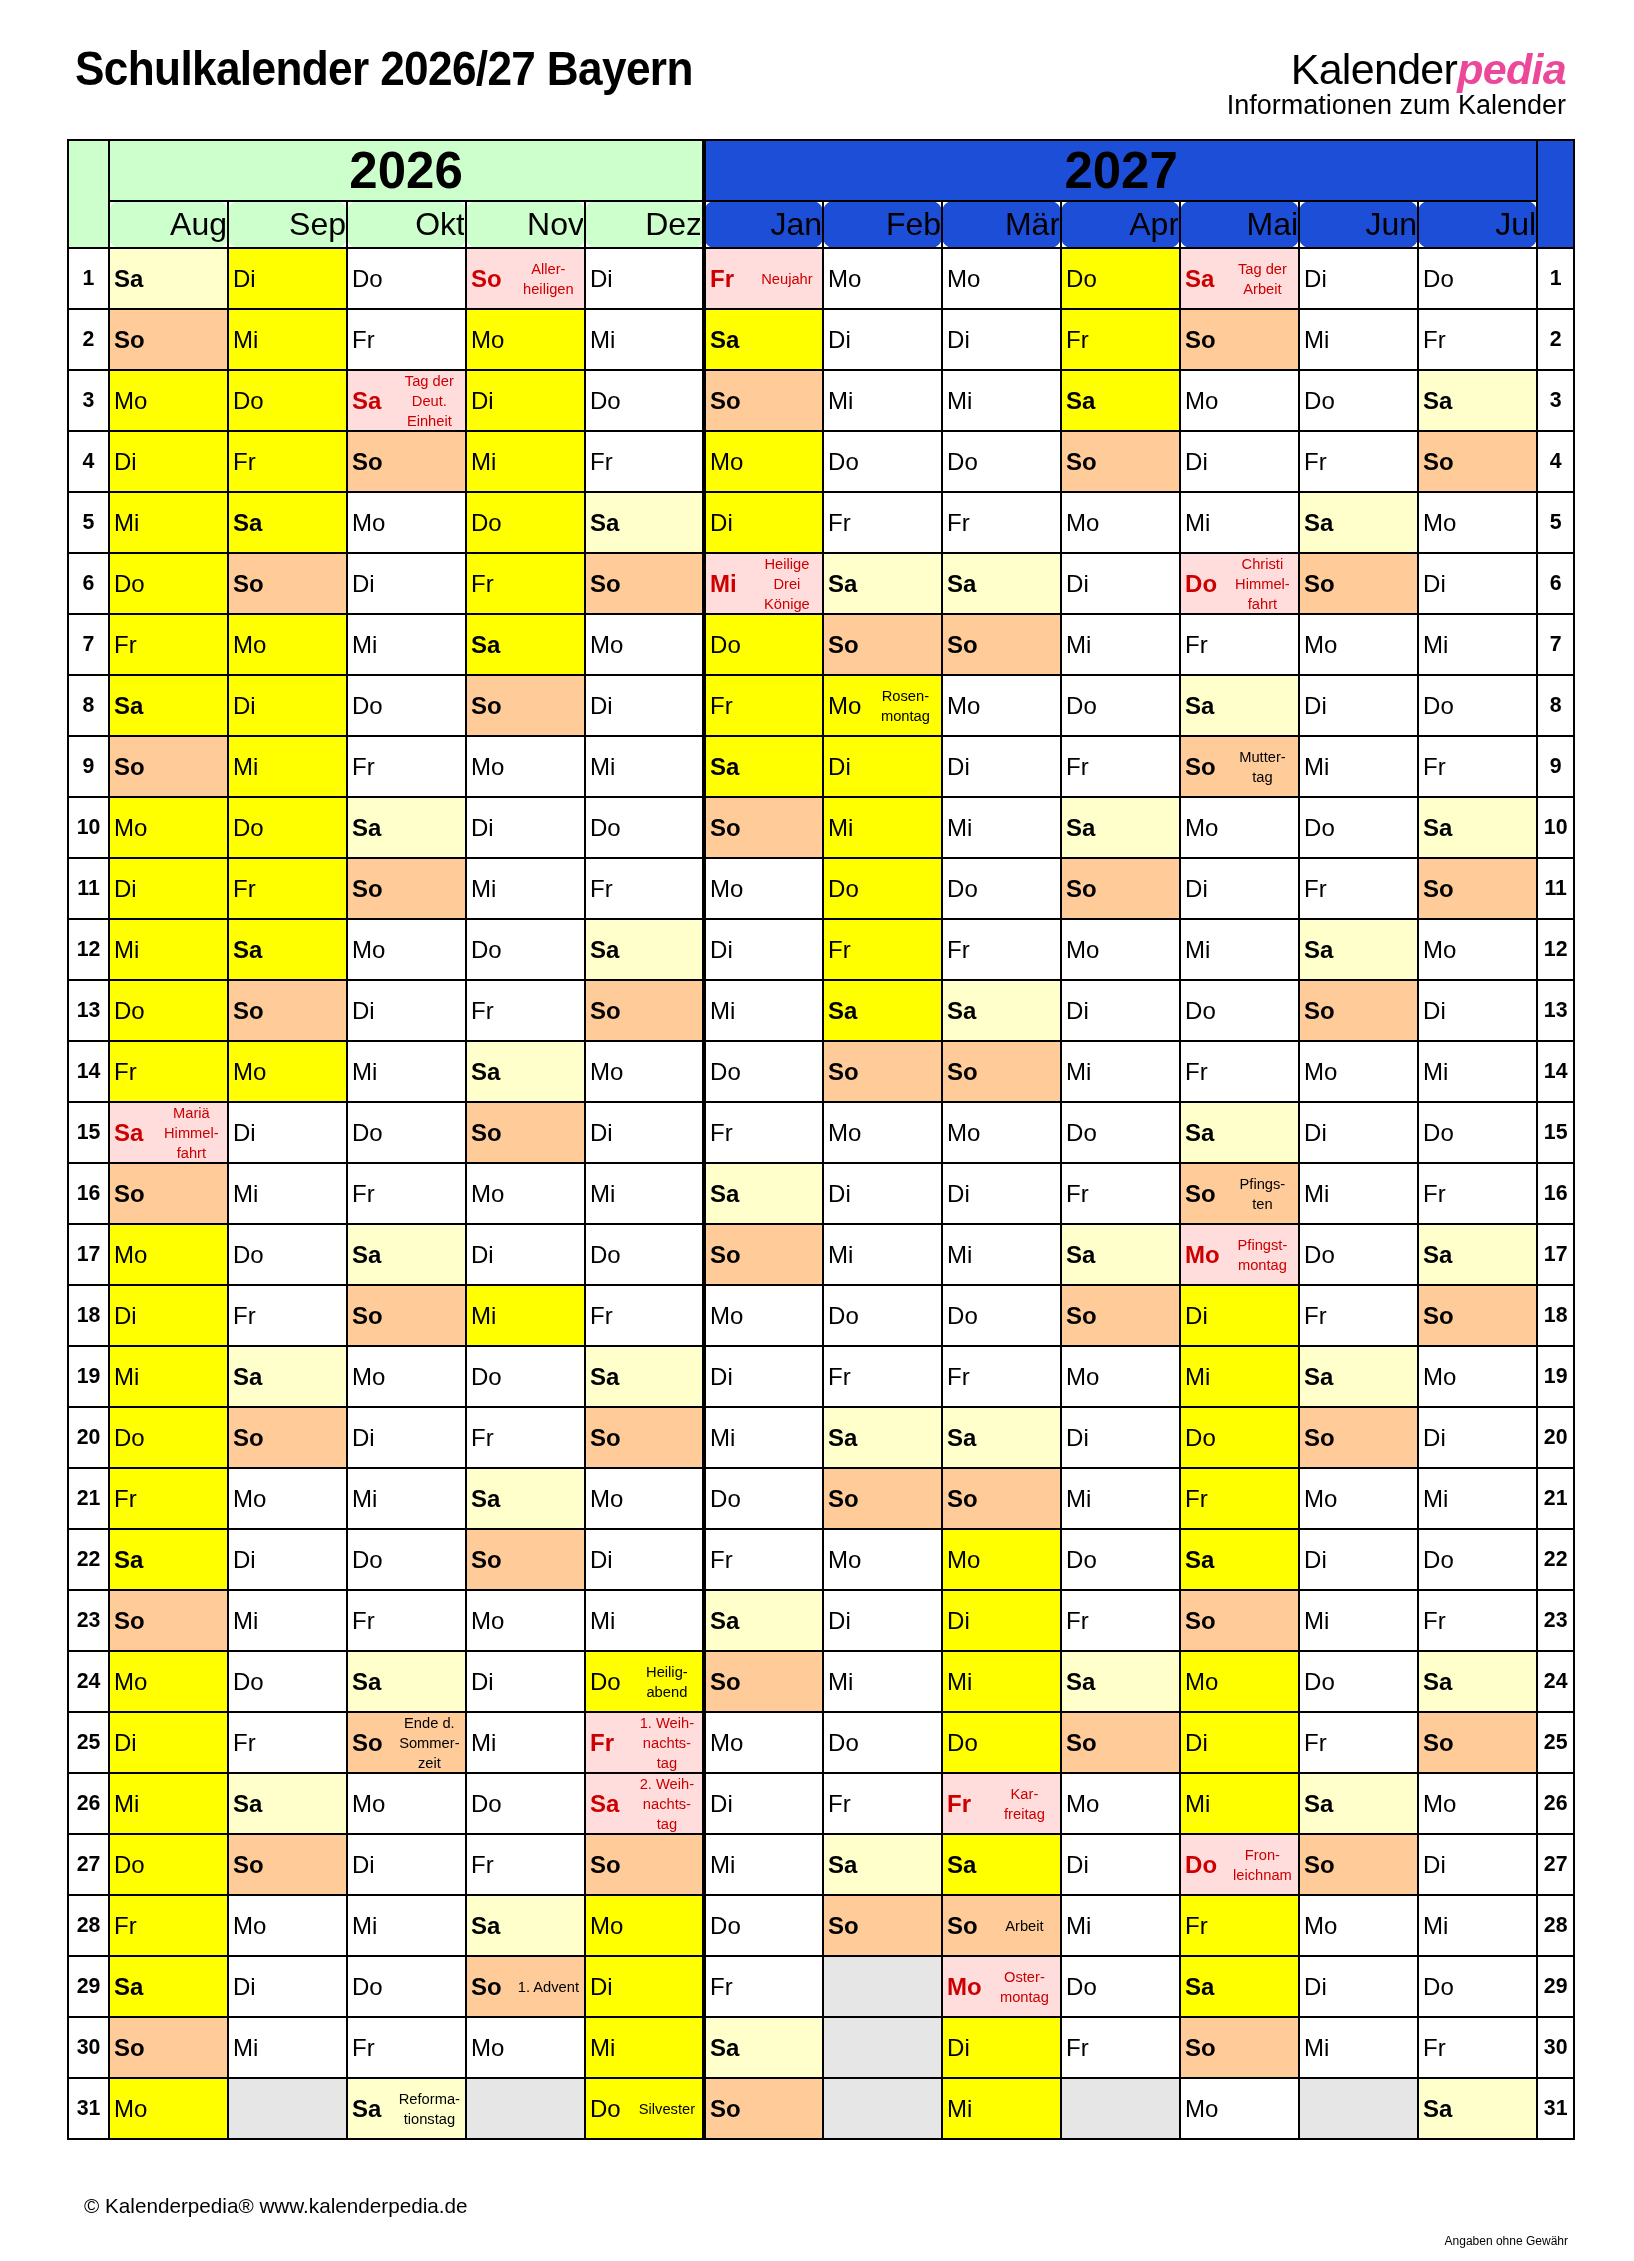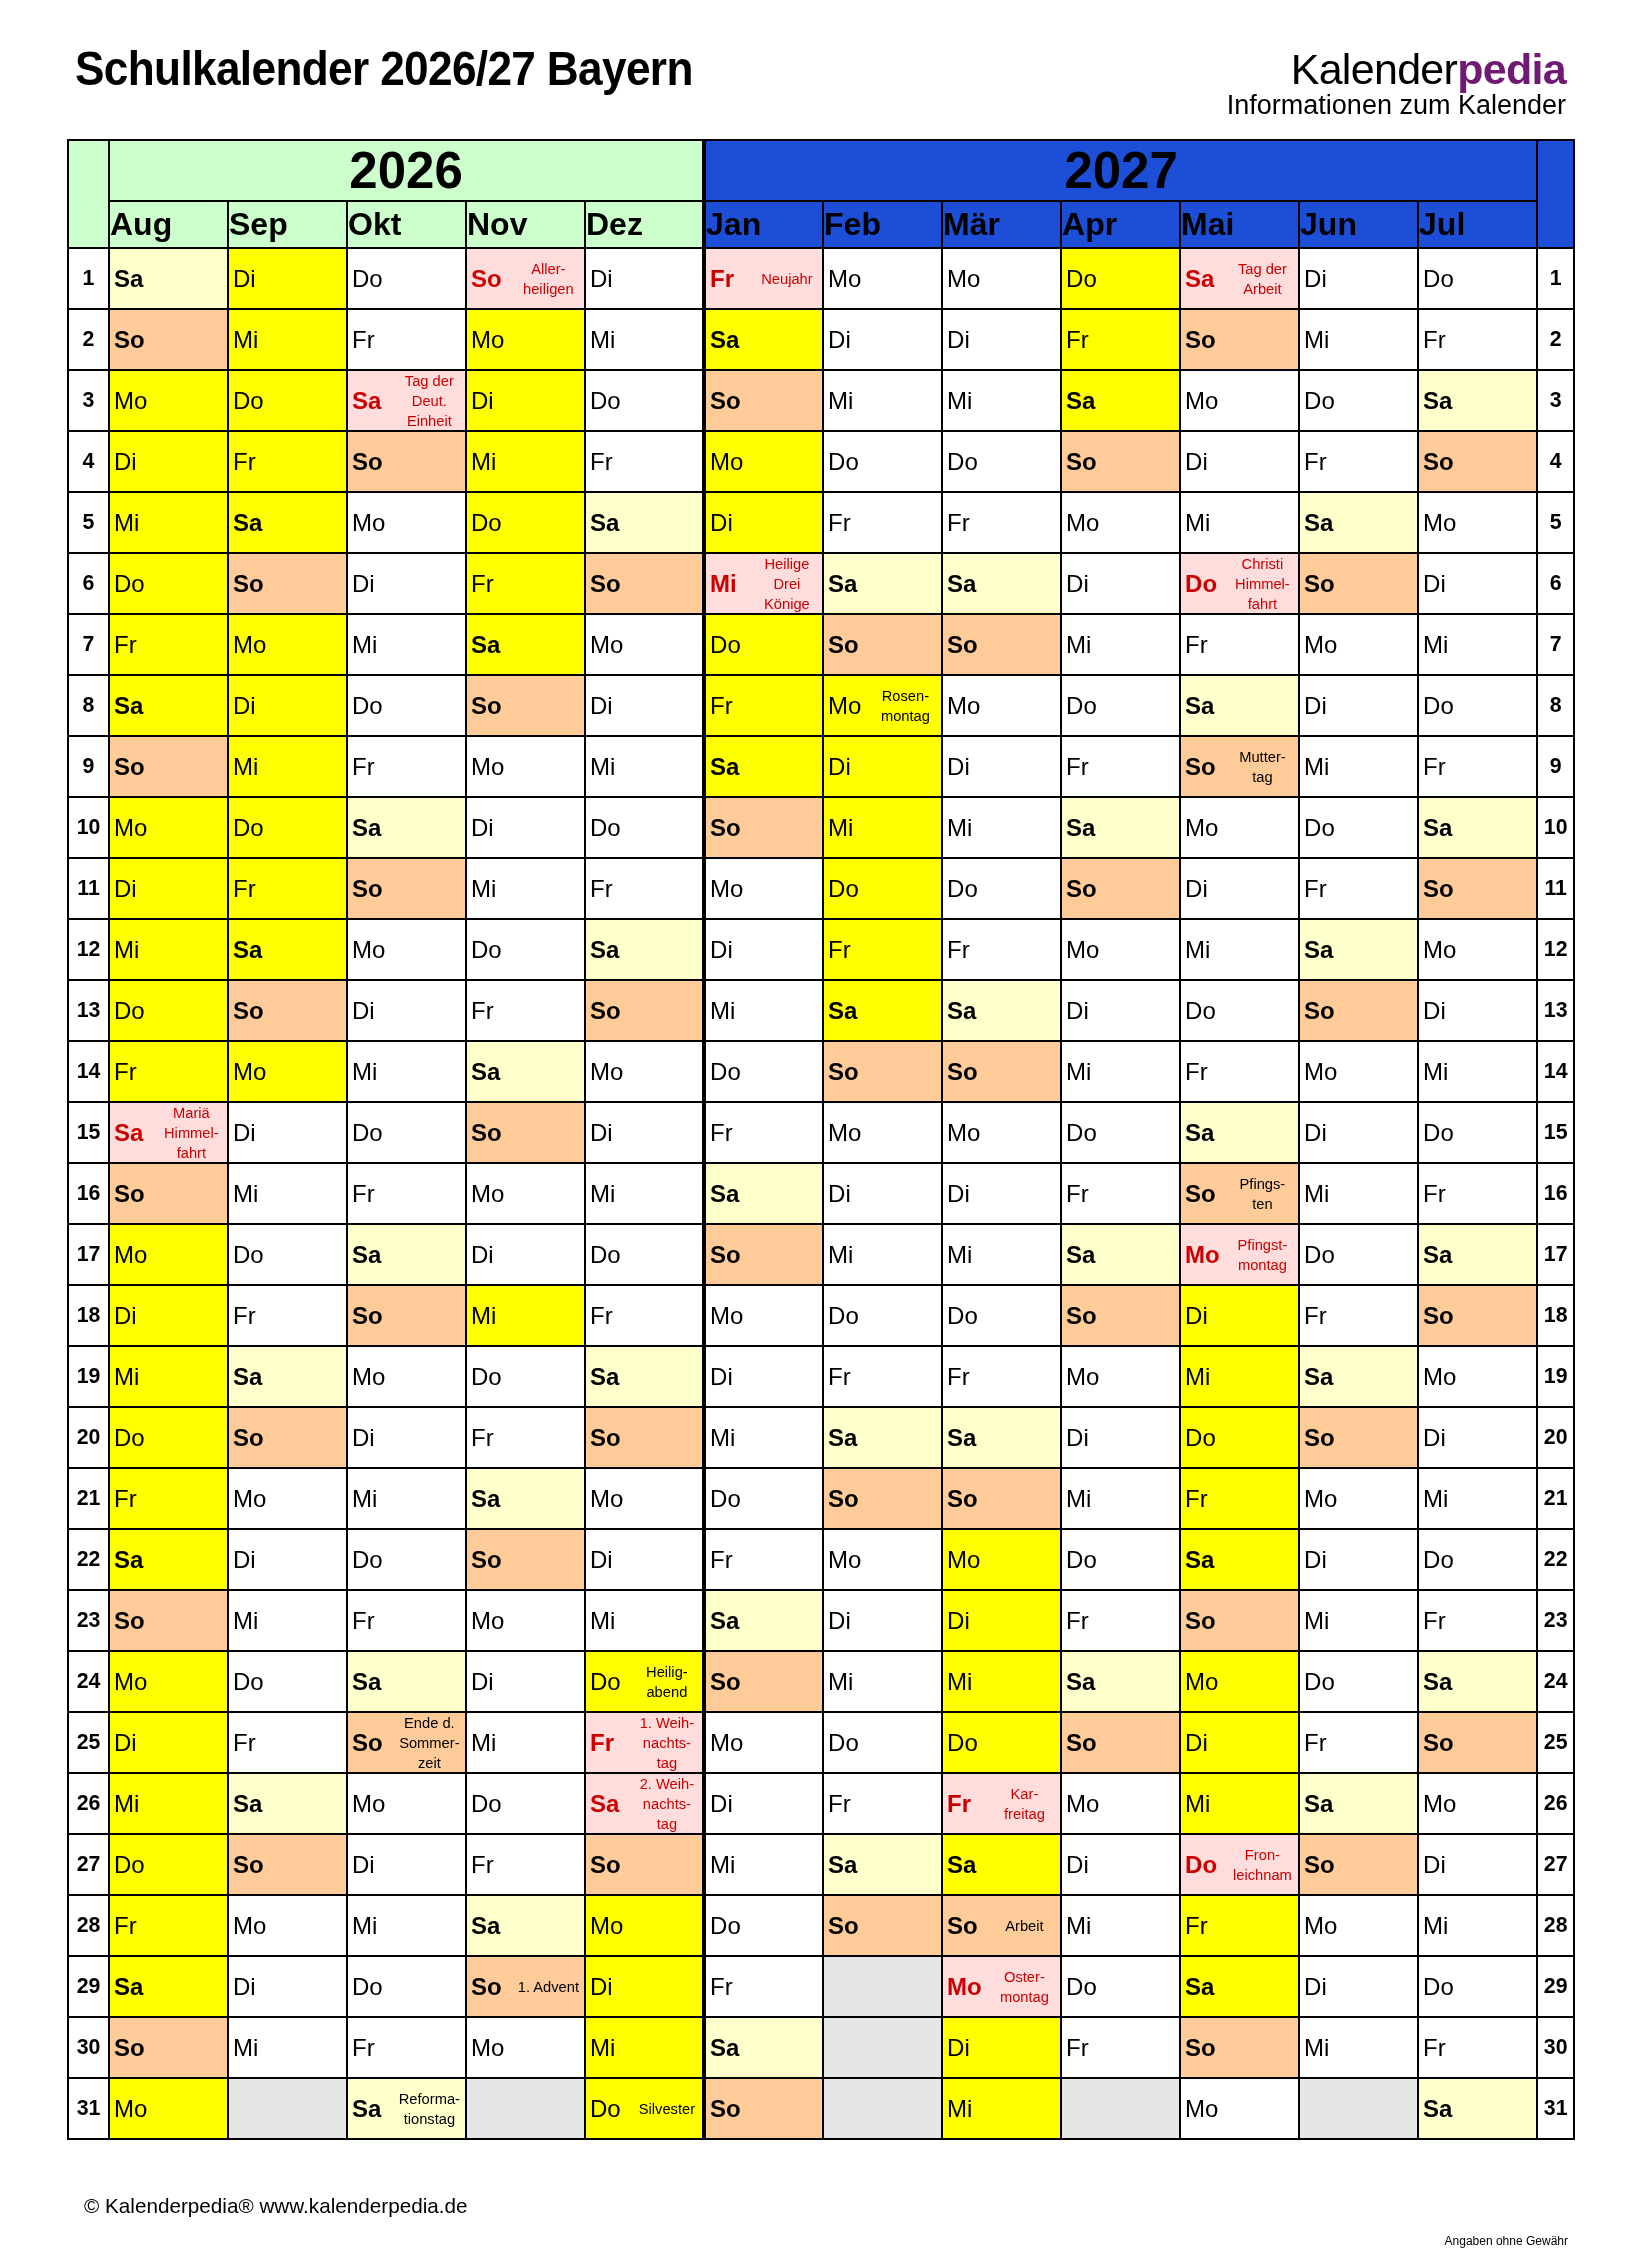--- a/index.html
+++ b/index.html
@@ -1,26 +1,26 @@
 <!DOCTYPE html>
 <html style="font-size:10.7px"><head>
 <meta charset="utf-8">
 <style>
   html, body { margin:0; padding:0; background:#ffffff; }
   body { width:1635px; height:2261px; position:relative; font-family:"Liberation Sans", sans-serif; color:#000; overflow:hidden; }
   .title { position:absolute; left:75px; top:41px; font-size:48px; font-weight:bold; letter-spacing:-0.7px; transform:scaleX(0.92); transform-origin:left top; white-space:nowrap; }
   .brand { position:absolute; right:69px; top:48px; text-align:right; }
   .brand-main { font-size:43px; line-height:43px; letter-spacing:-0.7px; }
-  .brand-main .pedia { color:#701a75; font-weight:bold; }
+  .brand-main .pedia { color:#ec4899; font-weight:bold; font-style:italic; }
   .brand-sub { font-size:27px; line-height:24px; margin-top:2px; }
 
   table.cal { position:absolute; left:67px; top:139px; border-collapse:collapse; table-layout:fixed; }
   table.cal td { border:2px solid #000; padding:0; position:relative; overflow:hidden; }
   td.yr { height:49px; font-size:51px; font-weight:bold; text-align:center; }
-  td.mh { height:45px; font-size:32px; font-weight:bold; text-align:left; }
+  td.mh { height:45px; font-size:32px; font-weight:normal; text-align:right;border-radius:11px; }
   .g { background:#ccffcc; }
   .b { background:#1d4ed8; }
   td.num { font-size:21.3px; font-weight:bold; text-align:center; background:#fff; }
   td.day { height:59px; }
   td.day .wd { position:absolute; left:4px; top:50%; transform:translateY(-50%); font-size:24px; }
   td.day .wd.bold { font-weight:bold; }
   td.day .wd.red { color:#cc0000; font-weight:bold; }
   td.day .note { position:absolute; left:47px; right:1.3px; top:50%; transform:translateY(-50%); font-size:14.7px; line-height:20px; text-align:center; }
   td.day .note.red { color:#cc0000; }
   .c-w  { background:#ffffff; }

